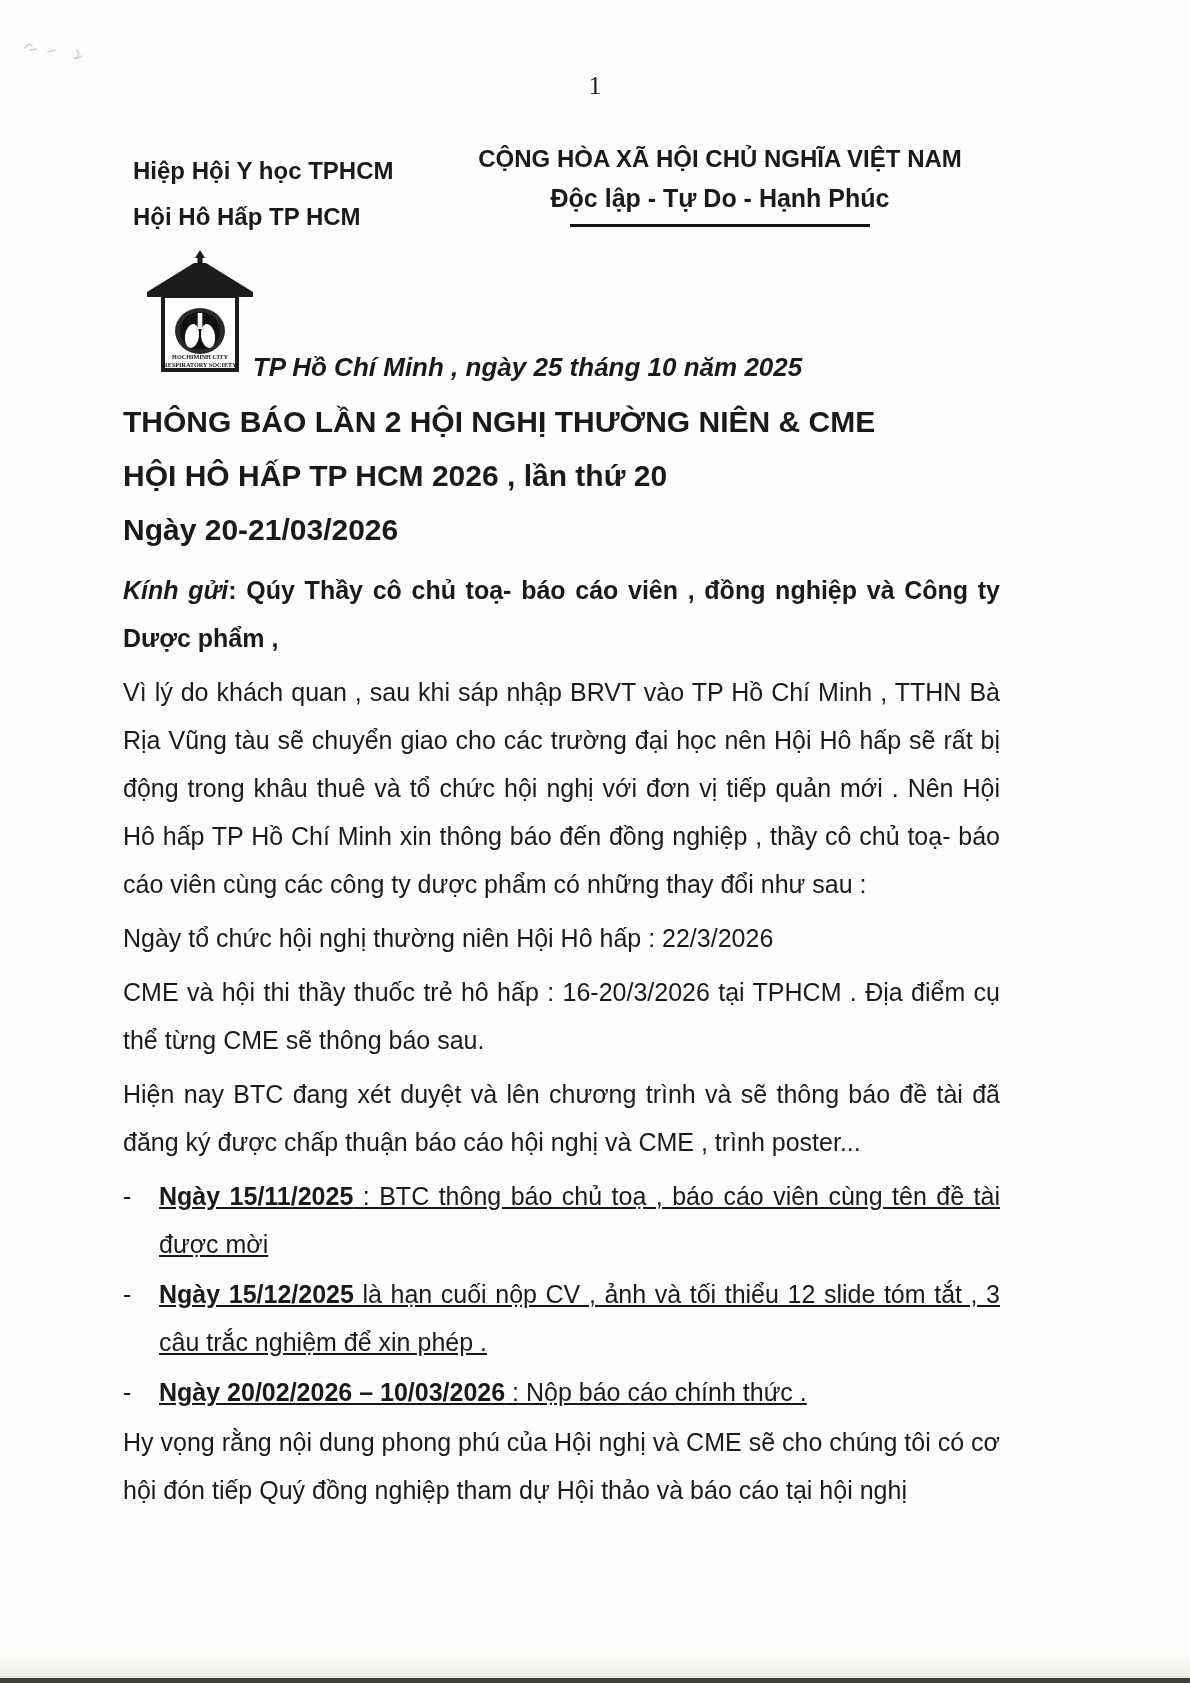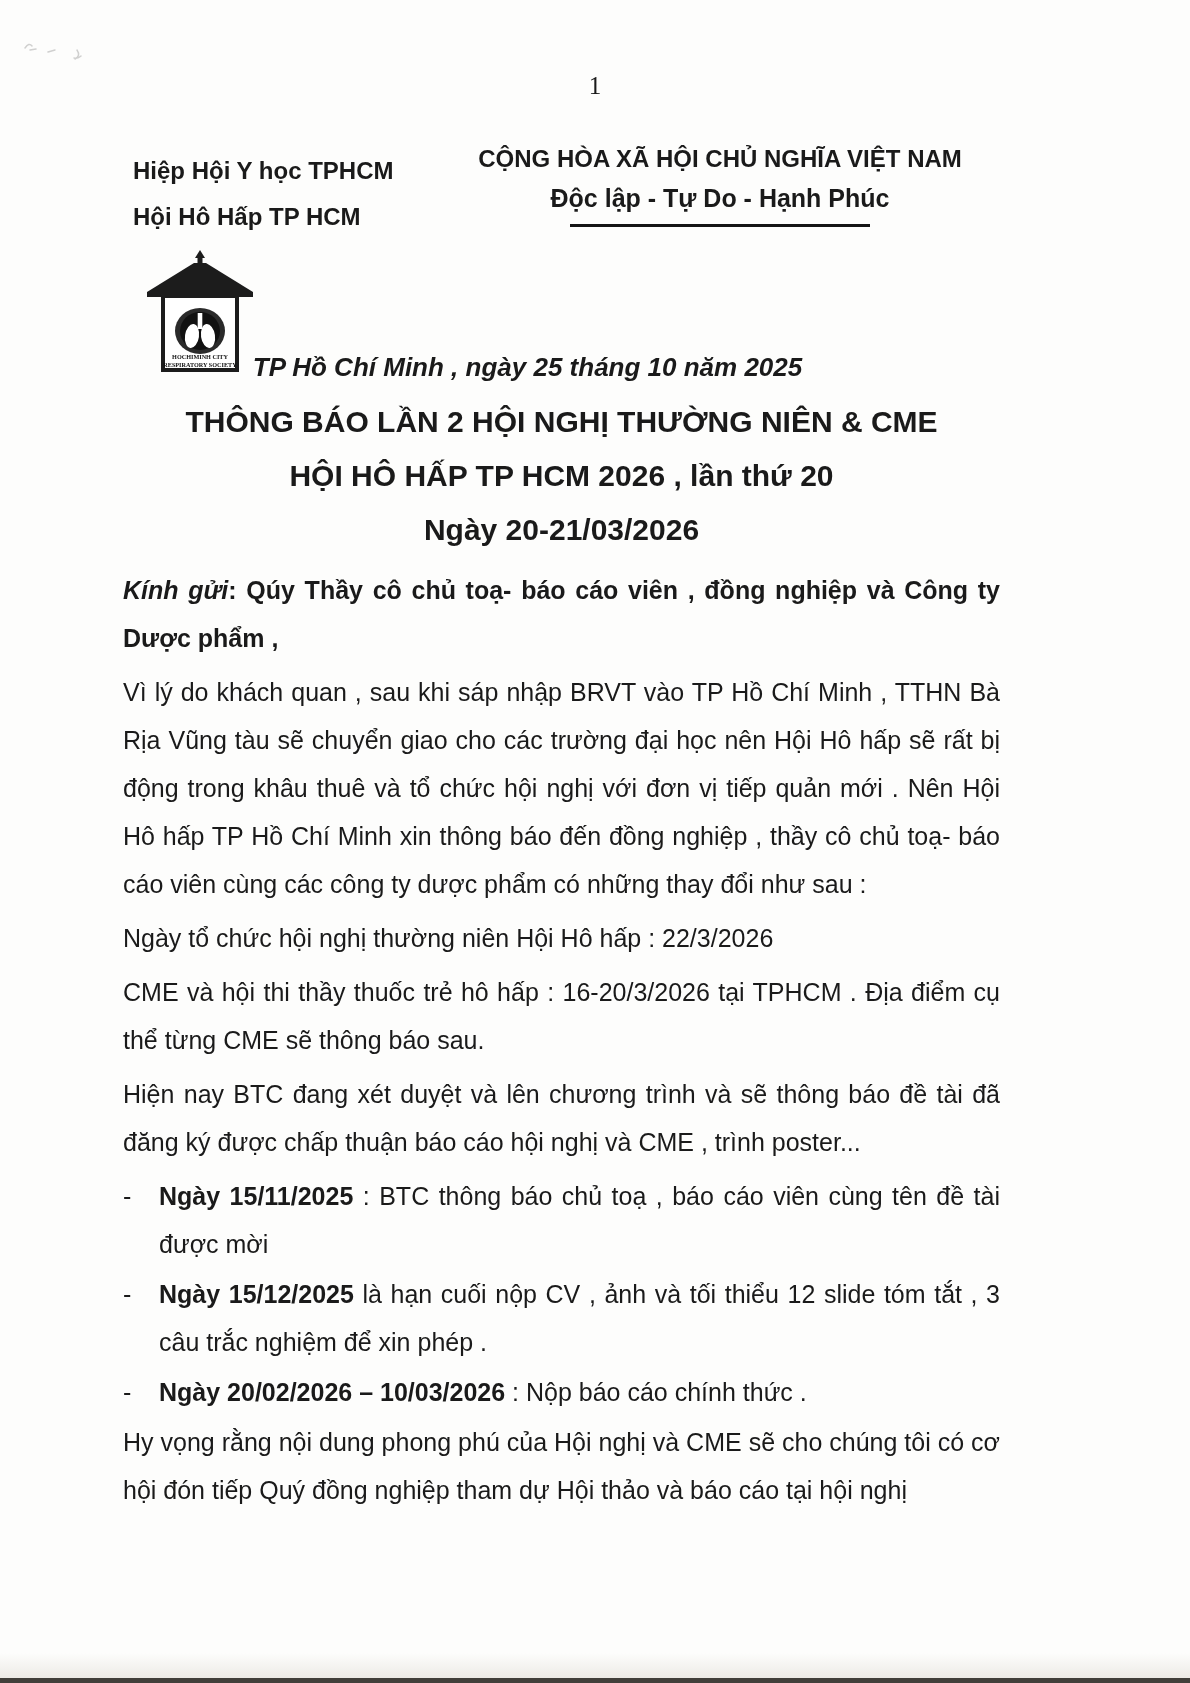--- a/index.html
+++ b/index.html
@@ -54,21 +54,21 @@
     text-align: center;
     padding-right: 68px;
     font-style: italic;
     font-weight: 700;
     font-size: 26px;
     line-height: 38px;
     margin-bottom: 14px;
     white-space: nowrap;
   }
   .title-line {
-    text-align: center;
+    text-align: left;
     font-weight: 700;
     font-size: 30px;
     line-height: 44px;
     margin: 0 0 10px 0;
     white-space: nowrap;
   }
   .salutation {
     font-weight: 700;
     text-align: justify;
     margin: 14px 0 6px 0;
@@ -83,20 +83,21 @@
     display: flex;
     margin: 0 0 2px 0;
   }
   .deadline-item .marker {
     width: 36px;
     flex: 0 0 36px;
   }
   .deadline-item .deadline-text {
     flex: 1;
     text-align: justify;
+    text-decoration: underline;
   }
   .deadline-item .deadline-date { font-weight: 700; }
   .closing-para { margin-top: 8px; }
   .bottom-shade {
     position: absolute; left: 0; bottom: 4px; width: 100%; height: 26px;
     background: linear-gradient(rgba(236,234,230,0), #eceae5);
   }
   .bottom-edge-line {
     position: absolute; left: 0; bottom: 0; width: 100%; height: 5px;
     background: #413f3a;

